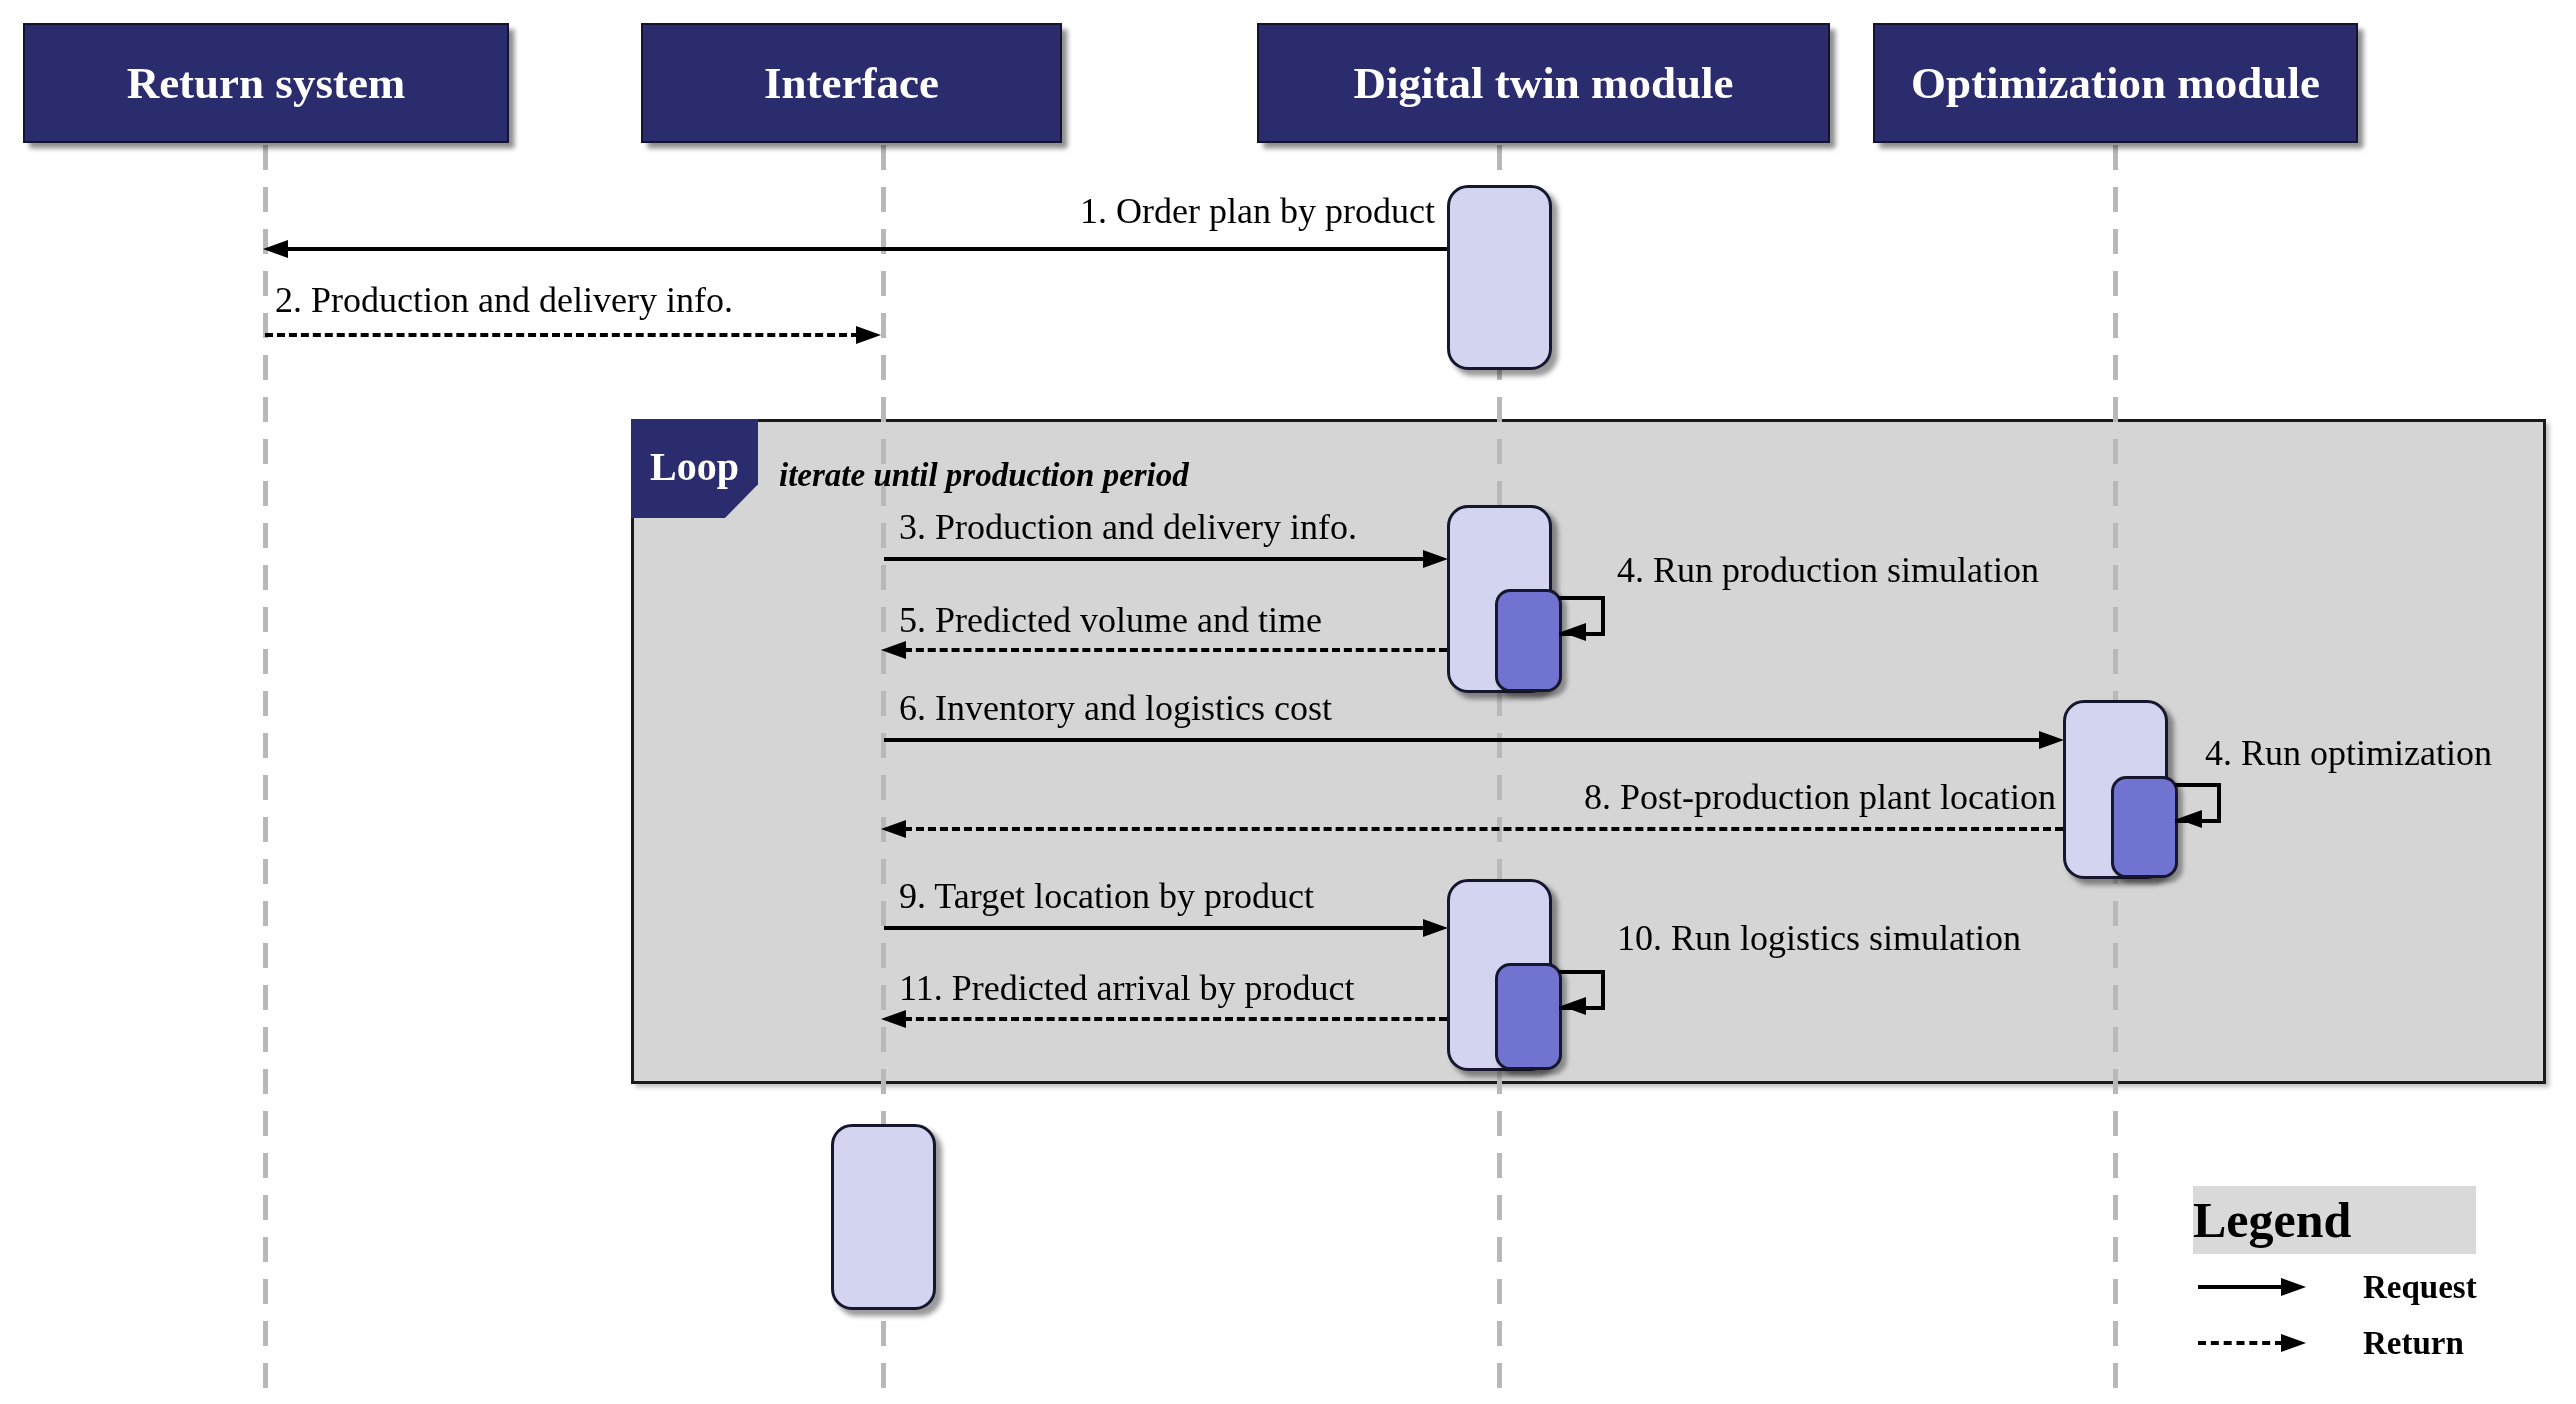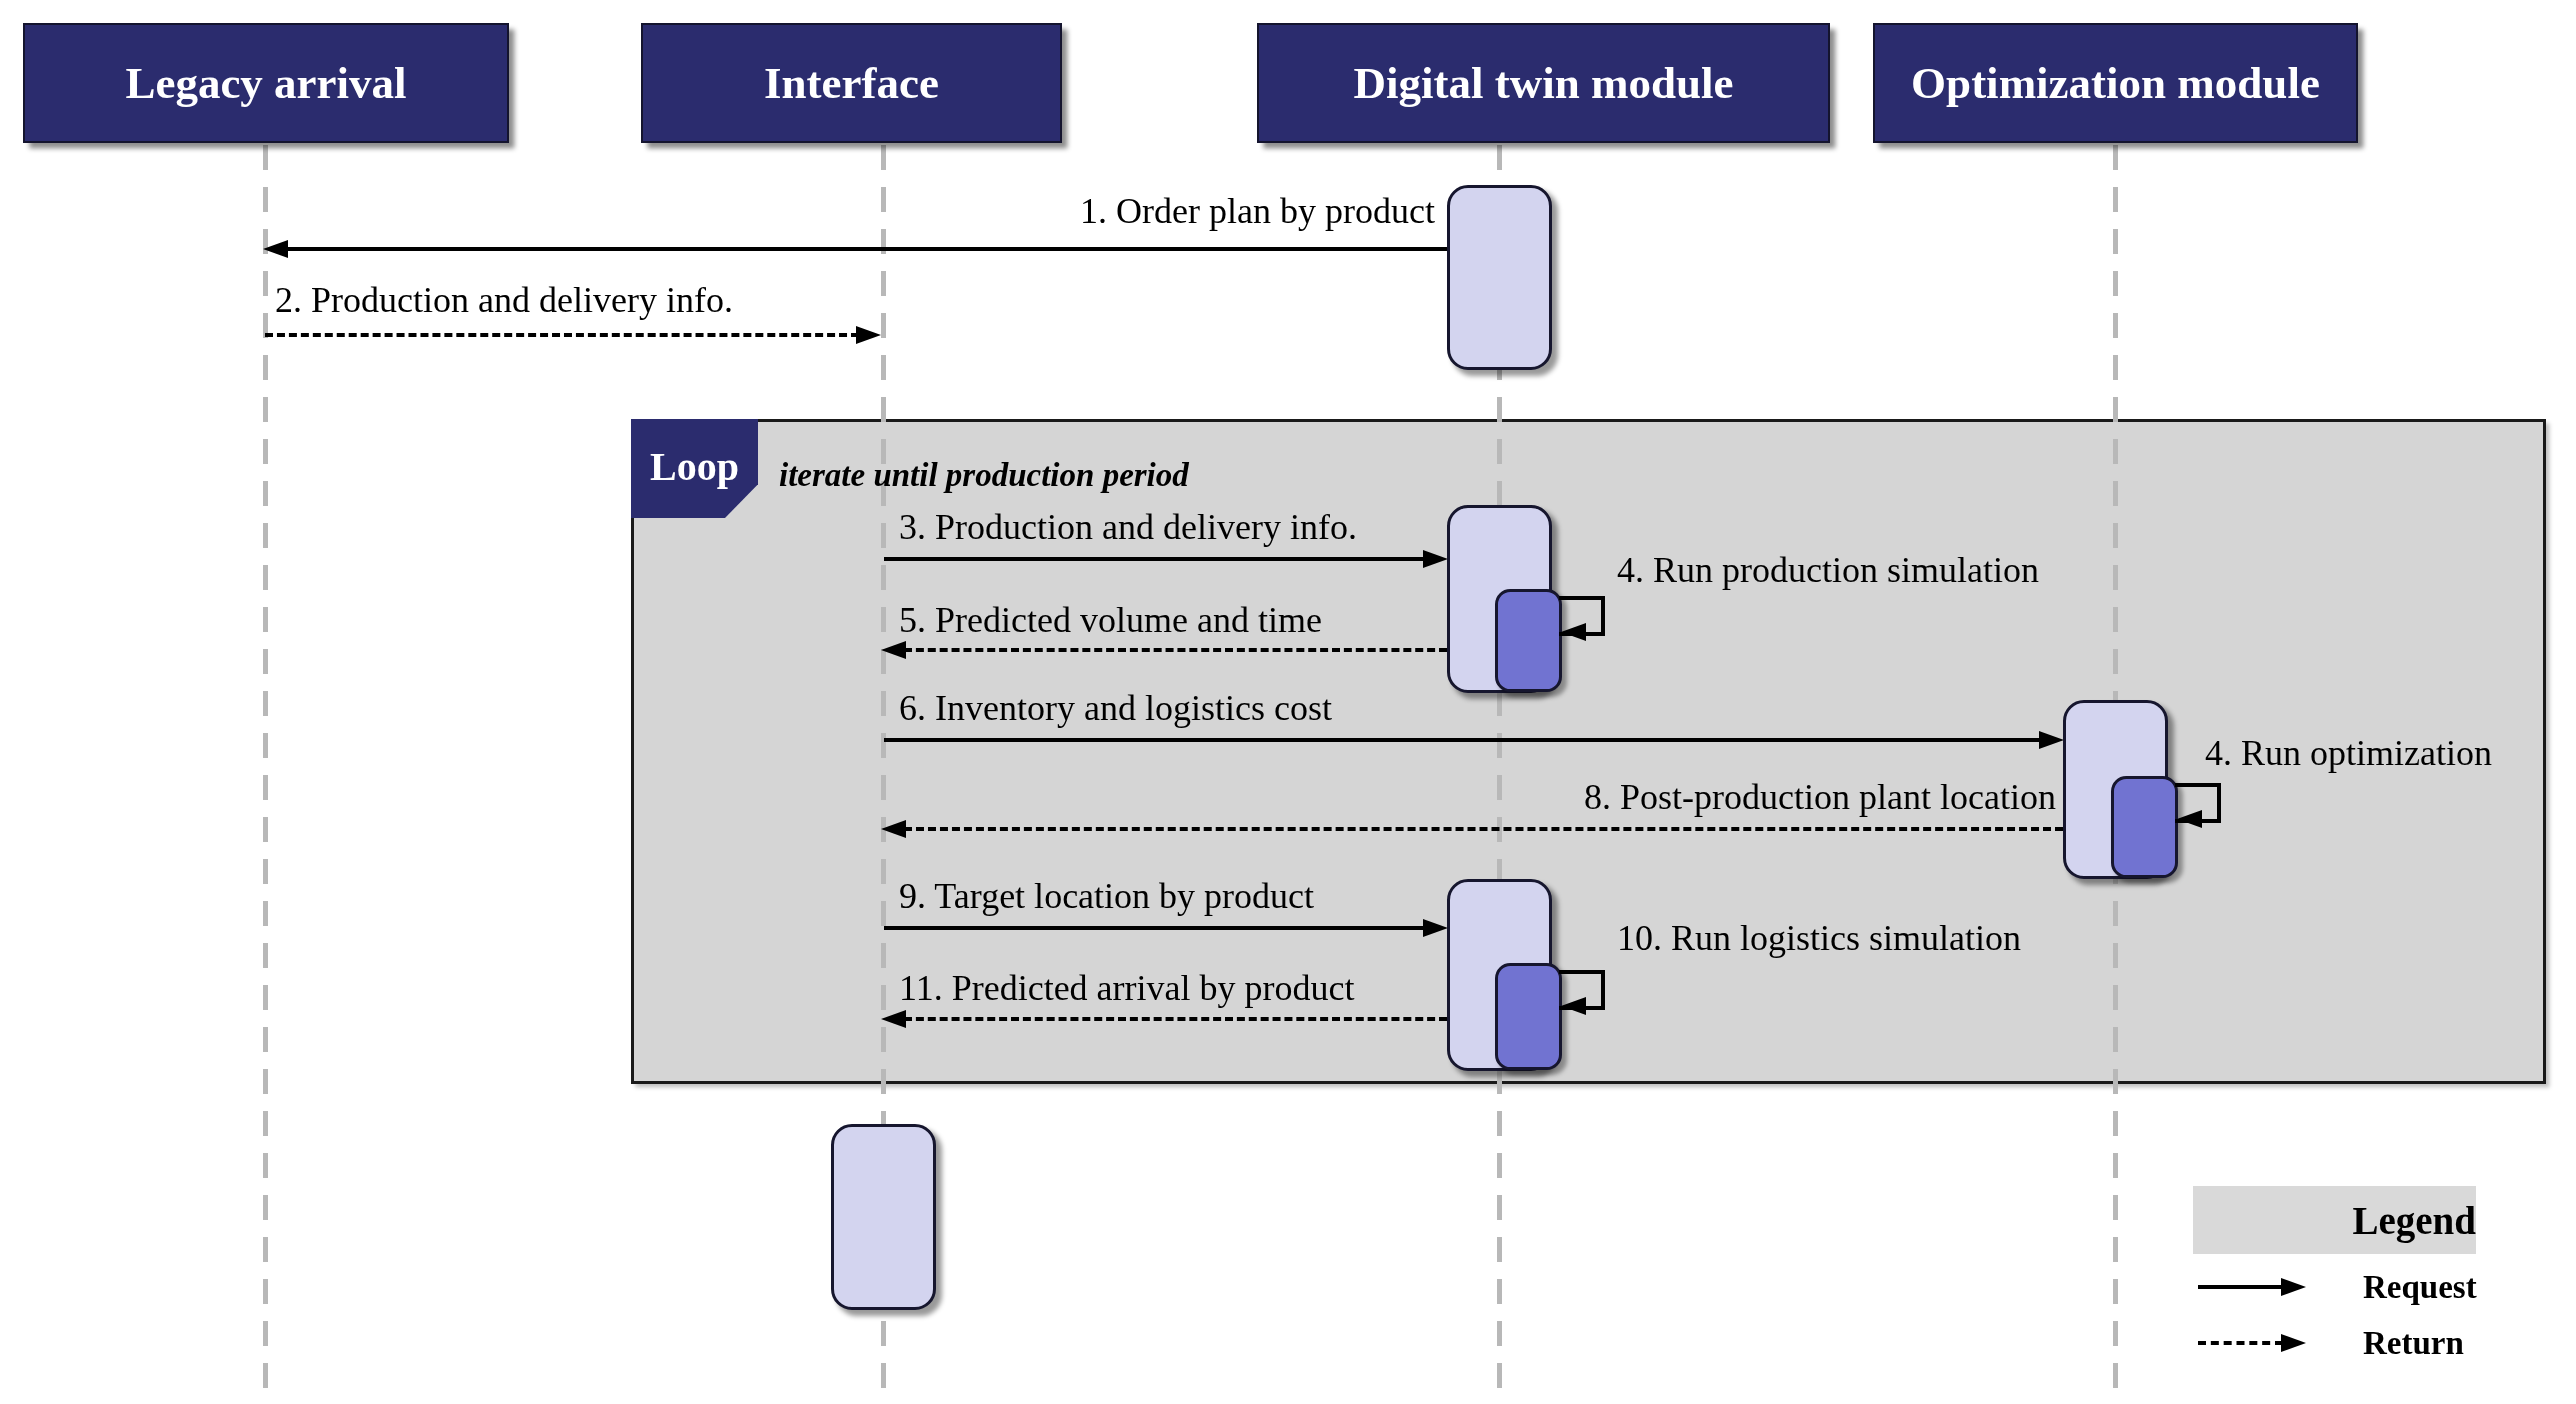--- a/index.html
+++ b/index.html
@@ -69,22 +69,22 @@
     position:absolute;width:46px;height:40px;box-sizing:border-box;z-index:6;
     border:4.2px solid var(--line);border-left:none;background:transparent;
   }
   
   .msg-label{
     position:absolute;font-size:36px;line-height:42px;white-space:nowrap;z-index:7;
   }
   
   .legend-title{
     position:absolute;left:2193px;top:1186px;width:283px;height:68px;
-    background:var(--legend-fill);display:flex;align-items:center;justify-content:flex-end;
-    font-weight:bold;font-size:39px;z-index:4;
+    background:var(--legend-fill);display:flex;align-items:center;justify-content:flex-start;
+    font-weight:bold;font-size:50px;z-index:4;
   }
   .legend-label{
     position:absolute;left:2363px;font-weight:bold;font-size:33px;line-height:39px;
     white-space:nowrap;z-index:7;
   }
 </style>
 </head>
 <body>
 
 <div class="stage">
@@ -94,21 +94,21 @@
   <div class="lifeline" style="left:1497px"></div>
   <div class="lifeline" style="left:2113px"></div>
 
   <div class="loop-frame"></div>
   <div class="loop-tag">
     <span>Loop</span>
   </div>
   <div class="loop-constraint">iterate until production period</div>
 
   <div class="actor" style="left:23px;width:486px">
-      <span>Legacy arrival</span>
+      <span>Return system</span>
     </div>
   <div class="actor" style="left:641px;width:421px">
       <span>Interface</span>
     </div>
   <div class="actor" style="left:1257px;width:573px">
       <span>Digital twin module</span>
     </div>
   <div class="actor" style="left:1873px;width:485px">
       <span>Optimization module</span>
     </div>

